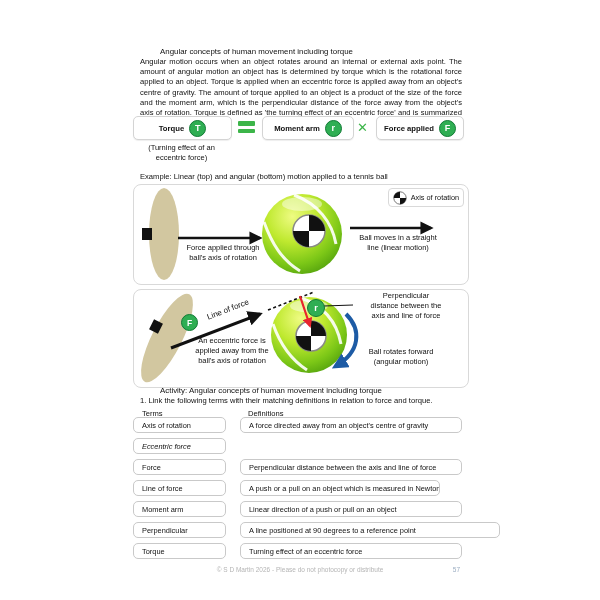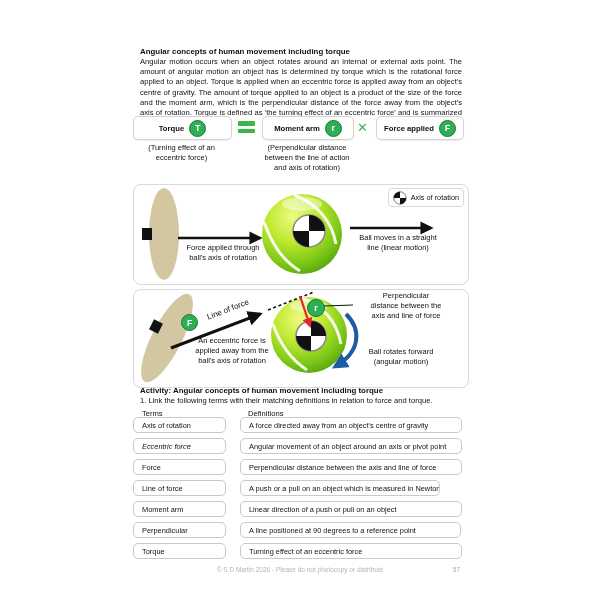--- a/index.html
+++ b/index.html
@@ -2,21 +2,21 @@
 <html><head>
 <meta charset="utf-8">
 <style>
   html,body{margin:0;padding:0;background:#fff;}
   #page{position:relative;width:600px;height:600px;background:#ffffff;overflow:hidden;
         font-family:"Liberation Sans","DejaVu Sans",sans-serif;color:#111;}
   .abs{position:absolute;}
   .center{text-align:center;}
   .body-txt{font-size:7.6px;line-height:10.2px;}
   .small-txt{font-size:7.5px;line-height:9.8px;}
-  .title-txt{font-size:7.9px;font-weight:bold;}
+  .title-txt{font-size:7.9px;font-weight:normal;margin-left:20px;}
   
   .fbox{position:absolute;top:116px;height:22px;background:#fff;border:1px solid #d4d4d4;
         border-radius:5px;display:flex;align-items:center;justify-content:center;gap:5px;
         box-shadow:0 1px 1px rgba(0,0,0,0.07);}
   .fbox .lbl{font-size:7.7px;font-weight:bold;}
   .gcirc{display:flex;align-items:center;justify-content:center;border-radius:50%;
          background:#2fae53;border:1.5px solid #117a35;color:#fff;font-weight:bold;}
   .gcirc.f16{width:15px;height:15px;font-size:9px;}
   .op-eq{position:absolute;top:116px;height:22px;display:flex;flex-direction:column;
          justify-content:center;gap:3px;}
@@ -63,26 +63,22 @@
   <div class="op-x" style="left:357px;">✕</div>
   <div class="fbox" style="left:376px;width:86px;">
     <span class="lbl">Force applied</span>
     <span class="gcirc f16">F</span>
   </div>
 
   <div class="abs small-txt center" style="left:133px;top:143px;width:97px;">
     <div>(Turning effect of an</div>
     <div>eccentric force)</div>
   </div>
-  <div class="abs small-txt center" style="left:250px;top:143px;width:114px;">
-    <div>(Perpendicular distance</div>
-    <div>between the line of action</div>
-    <div>and axis of rotation)</div>
-  </div>
-
+
+  <div class="abs body-txt" style="left:140px;top:172px;">Example: Linear (top) and angular (bottom) motion applied to a tennis ball</div>
 
   <div class="panel" style="top:184px;height:99px;">
     <div class="legend" style="right:4px;top:3px;">
       <svg width="14" height="14" viewBox="-7 -7 14 14">
         <circle r="6.2" fill="#fff" stroke="#777" stroke-width="1"></circle>
         <path d="M0,0 L0,-6.2 A6.2,6.2 0 0 0 -6.2,0 Z" fill="#111"></path>
         <path d="M0,0 L0,6.2 A6.2,6.2 0 0 0 6.2,0 Z" fill="#111"></path>
       </svg>
       <span style="font-size:7.3px;">Axis of rotation</span>
     </div>
@@ -194,28 +190,27 @@
   </div>
 
   <div class="abs title-txt" style="left:140px;top:386px;">Activity: Angular concepts of human movement including torque</div>
   <div class="abs body-txt" style="left:140px;top:396px;">1. Link the following terms with their matching definitions in relation to force and torque.</div>
   <div class="abs body-txt" style="left:142px;top:409px;">Terms</div>
   <div class="abs body-txt" style="left:248px;top:409px;">Definitions</div>
 
   <div class="tbox" style="left:133px;top:417px;width:93px;">Axis of rotation</div>
   <div class="tbox" style="left:240px;top:417px;width:222px;">A force directed away from an object's centre of gravity</div>
   <div class="tbox" style="left:133px;top:438px;width:93px;font-style:italic;">Eccentric force</div>
-  <div class="tbox" style="left:240px;top:438px;width:222px;">Angular movement of an object around an axis or pivot point</div>
   <div class="tbox" style="left:240px;top:459px;width:222px;">Perpendicular distance between the axis and line of force</div>
   <div class="tbox" style="left:133px;top:459px;width:93px;">Force</div>
   <div class="tbox" style="left:133px;top:480px;width:93px;">Line of force</div>
   <div class="tbox" style="left:240px;top:480px;width:200px;">A push or a pull on an object which is measured in Newtons</div>
   <div class="tbox" style="left:133px;top:501px;width:93px;">Moment arm</div>
   <div class="tbox" style="left:240px;top:501px;width:222px;">Linear direction of a push or pull on an object</div>
   <div class="tbox" style="left:133px;top:522px;width:93px;">Perpendicular</div>
-  <div class="tbox" style="left:240px;top:522px;width:221px;">A line positioned at 90 degrees to a reference point</div>
+  <div class="tbox" style="left:240px;top:522px;width:260px;">A line positioned at 90 degrees to a reference point</div>
   <div class="tbox" style="left:133px;top:543px;width:93px;">Torque</div>
   <div class="tbox" style="left:240px;top:543px;width:222px;">Turning effect of an eccentric force</div>
 
   <div class="abs footer-txt" style="left:0;top:566px;width:600px;text-align:center;">© S D Martin 2026 - Please do not photocopy or distribute</div>
   <div class="abs page-num" style="right:140px;top:566px;">57</div>
 
 </div>
 
 </body></html>

